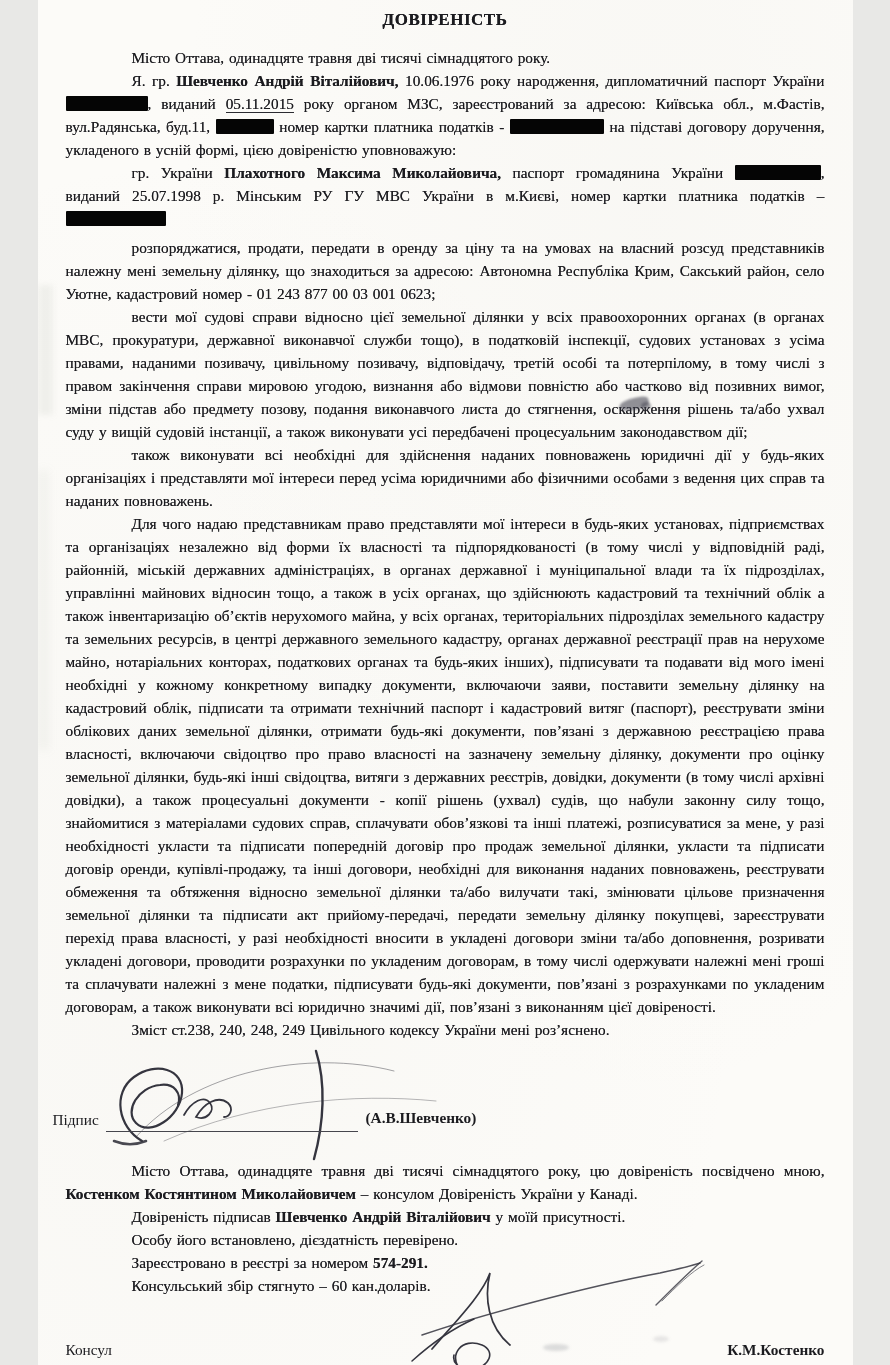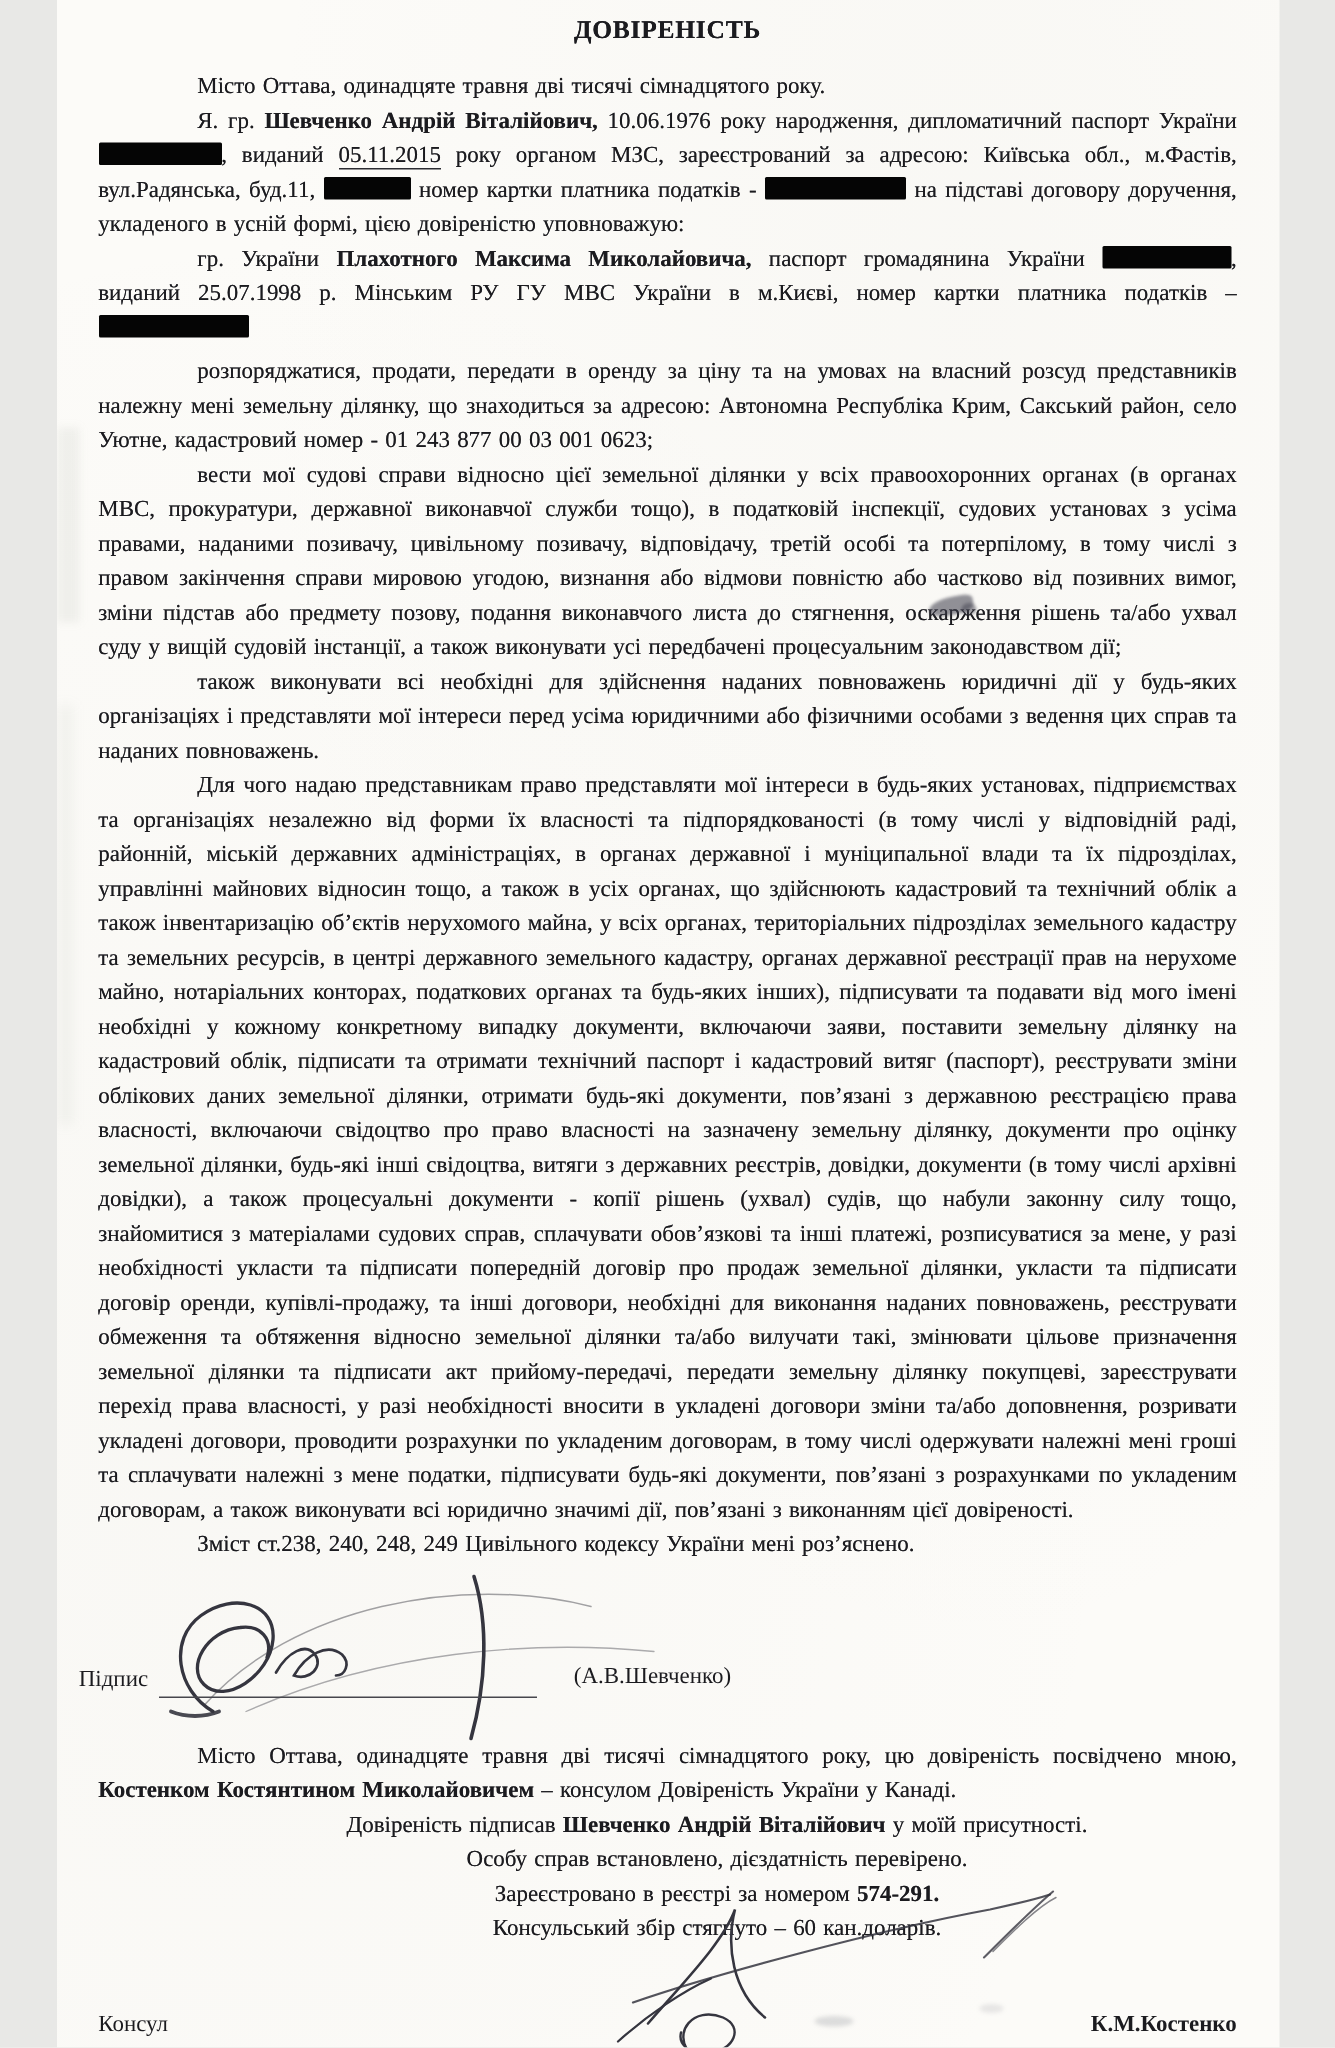--- a/index.html
+++ b/index.html
@@ -27,35 +27,35 @@
   }
   .para{
     margin:0;
     font-size:15.3px;
     line-height:23px;
     text-align:justify;
     text-indent:66px;
     word-spacing:1px;
     text-shadow:0 0 .35px rgba(25,25,32,.75);
   }
-  .para.left{text-align:center;}
+  .para.left{text-align:left;}
   .b{font-weight:bold;}
   .u{border-bottom:1.2px solid #2b2b31;}
   .redact{
     display:inline-block;
     height:15px;
     background:#050505;
     vertical-align:-2px;
     border-radius:1px;
   }
   
   .sig-row{position:relative;margin-top:34px;height:64px;}
   .sig-label{position:absolute;left:-13px;top:36px;font-size:15.3px;}
   .sig-line{position:absolute;left:40px;top:40px;width:252px;border-bottom:1.5px solid #46464d;height:16px;}
-  .sig-name{position:absolute;left:317px;top:34px;font-size:15.3px;font-weight:normal;}
+  .sig-name{position:absolute;left:300px;top:34px;font-size:15.3px;font-weight:bold;}
   .sig1-svg{position:absolute;left:18px;top:-26px;}
   
   .notary{margin-top:20px;}
   
   .footer-row{position:relative;margin-top:6px;height:92px;}
   .footer-left{position:absolute;left:0;top:38px;font-size:15.3px;}
   .footer-right{position:absolute;right:0;top:38px;font-size:15.3px;font-weight:bold;}
   .sig2-svg{position:absolute;left:338px;top:-46px;}
   
   .artifact{position:absolute;pointer-events:none;}
@@ -98,21 +98,21 @@
       <path d="M30,92 C40,96 52,96 62,92" stroke-width="2.6" opacity="0.9"></path>
     </svg>
     <span class="sig-label">Підпис</span>
     <span class="sig-line"></span>
     <span class="sig-name">(А.В.Шевченко)</span>
   </div>
 
   <div id="notary-paras" class="notary">
       <p class="para"><span>Місто Оттава, одинадцяте травня дві тисячі сімнадцятого року, цю довіреність посвідчено мною, </span><span class="b">Костенком Костянтином Миколайовичем</span><span> – консулом Довіреність України у Канаді.</span></p>
       <p class="para left"><span>Довіреність підписав </span><span class="b">Шевченко Андрій Віталійович</span><span> у моїй присутності.</span></p>
-      <p class="para left"><span>Особу справ встановлено, дієздатність перевірено.</span></p>
+      <p class="para left"><span>Особу його встановлено, дієздатність перевірено.</span></p>
       <p class="para left"><span>Зареєстровано в реєстрі за номером </span><span class="b">574-291.</span></p>
       <p class="para left"><span>Консульський збір стягнуто – 60 кан.доларів.</span></p>
     </div>
 
   <div class="footer-row">
     <svg class="sig2-svg" width="330" height="130" viewBox="0 0 330 130">
       <path d="M18,78 C70,60 180,30 256,16 C270,13 284,10 296,6" stroke-width="1.5" opacity="0.85"></path>
       <path d="M252,48 C266,34 284,16 298,4" stroke-width="1.4" opacity="0.8"></path>
       <path d="M258,44 C272,30 288,14 300,8" stroke-width="1" opacity="0.6"></path>
       <path d="M28,92 C52,64 78,38 86,16 C80,40 84,70 106,88" stroke-width="1.7"></path>

